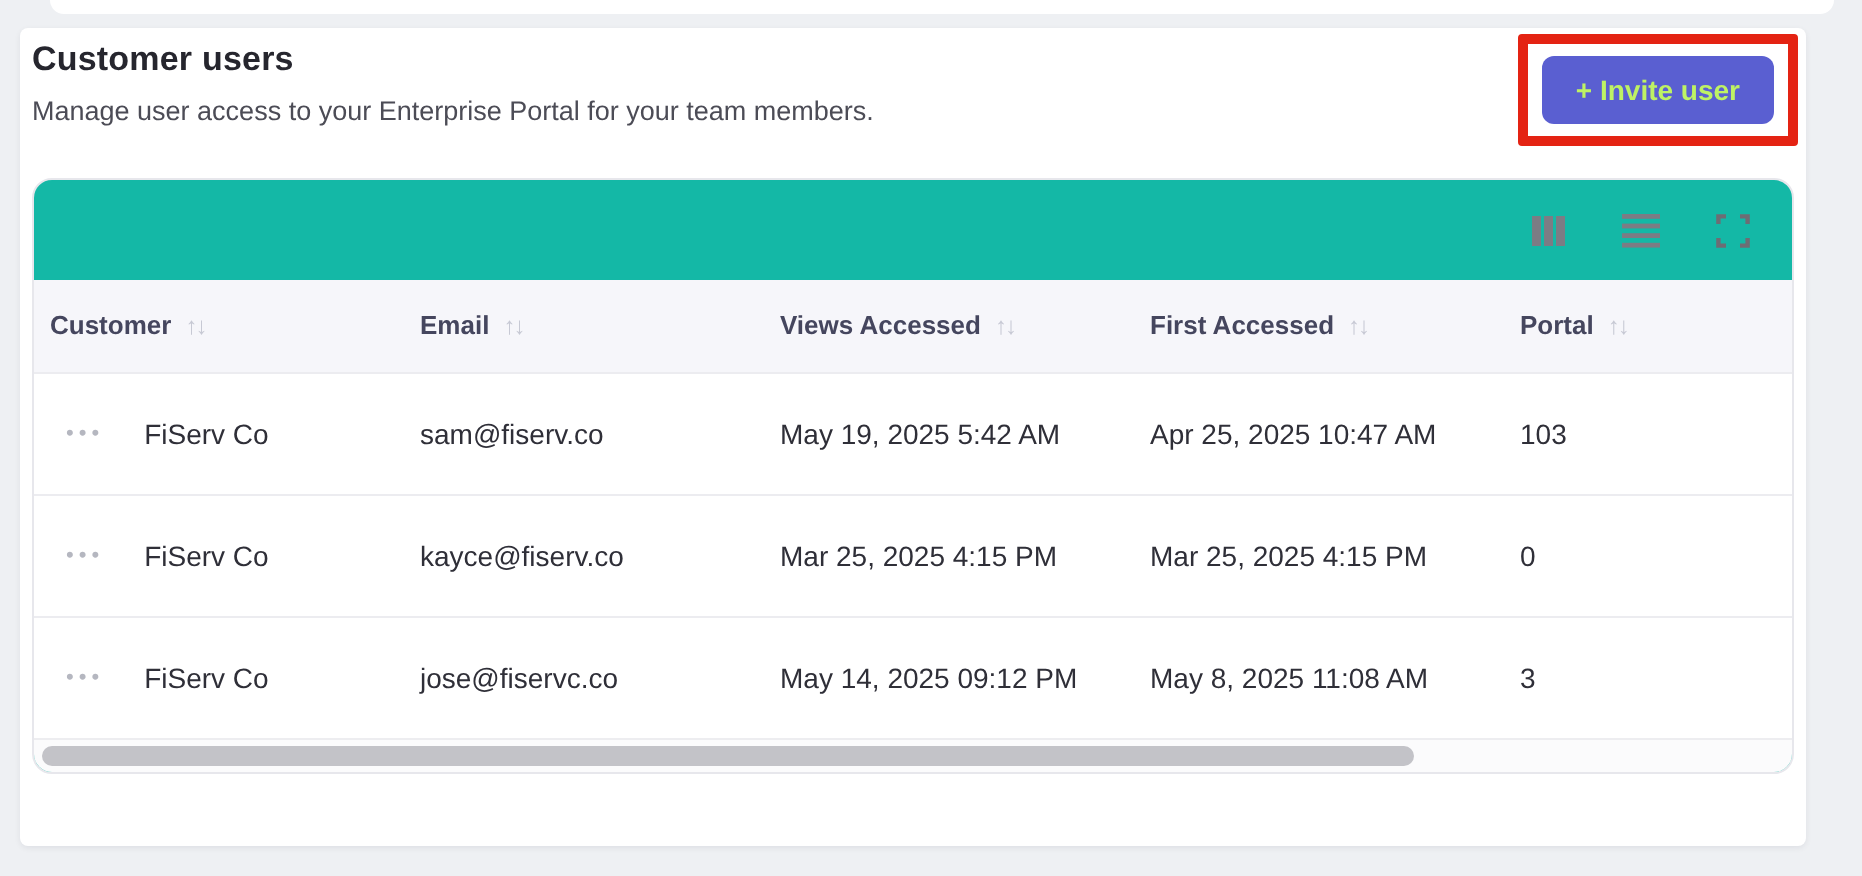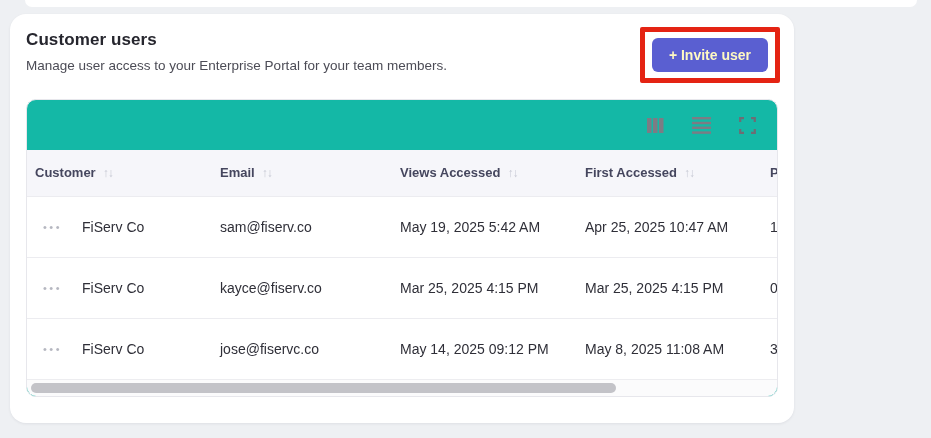--- a/index.html
+++ b/index.html
@@ -11,35 +11,35 @@
     overflow: hidden;
     color: #2f2f38;
   }
   .top-strip {
     position: absolute; left: 25px; top: 0; width. : 892px;
     width: 892px; height: 7px; background: #ffffff;
     border-radius: 0 0 10px 10px;
   }
   .card {
     position: absolute; left: 10px; top: 14px;
-    width: 784px; height: 409px;
-    background: #ffffff; border-radius: 16px;
+    width: 893px; height: 409px;
+    background: #ffffff; border-radius: 4px;
     box-shadow: 0 1px 3px rgba(20,20,40,0.07);
-    padding: 16px;
+    padding: 6px;
   }
   .card-head { display: flex; justify-content: space-between; align-items: flex-start; }
   .page-title { font-size: 17px; font-weight: 700; color: #26262e; letter-spacing: .1px; }
   .page-subtitle { margin-top: 8px; font-size: 13.5px; color: #4c4c56; }
   .annotation-box {
     border: 5px solid #e42313; border-radius: 2px;
     padding: 6px 7px; margin-top: -3px; margin-right: -2px;
   }
   .invite-btn {
     display: inline-block; border: none; cursor: pointer;
-    background: #5a5fd1; color: #fef9c3;
+    background: #5a5fd1; color: #bef264;
     font-family: "Liberation Sans", sans-serif;
     font-size: 14px; font-weight: 700;
     padding: 9px 17px; border-radius: 6px;
   }
   .table-shell {
     margin-top: 16px;
     border: 1px solid #e7e7ec; border-radius: 10px;
     overflow: hidden; background: #14b8a6;
   }
   .table-toolbar {

